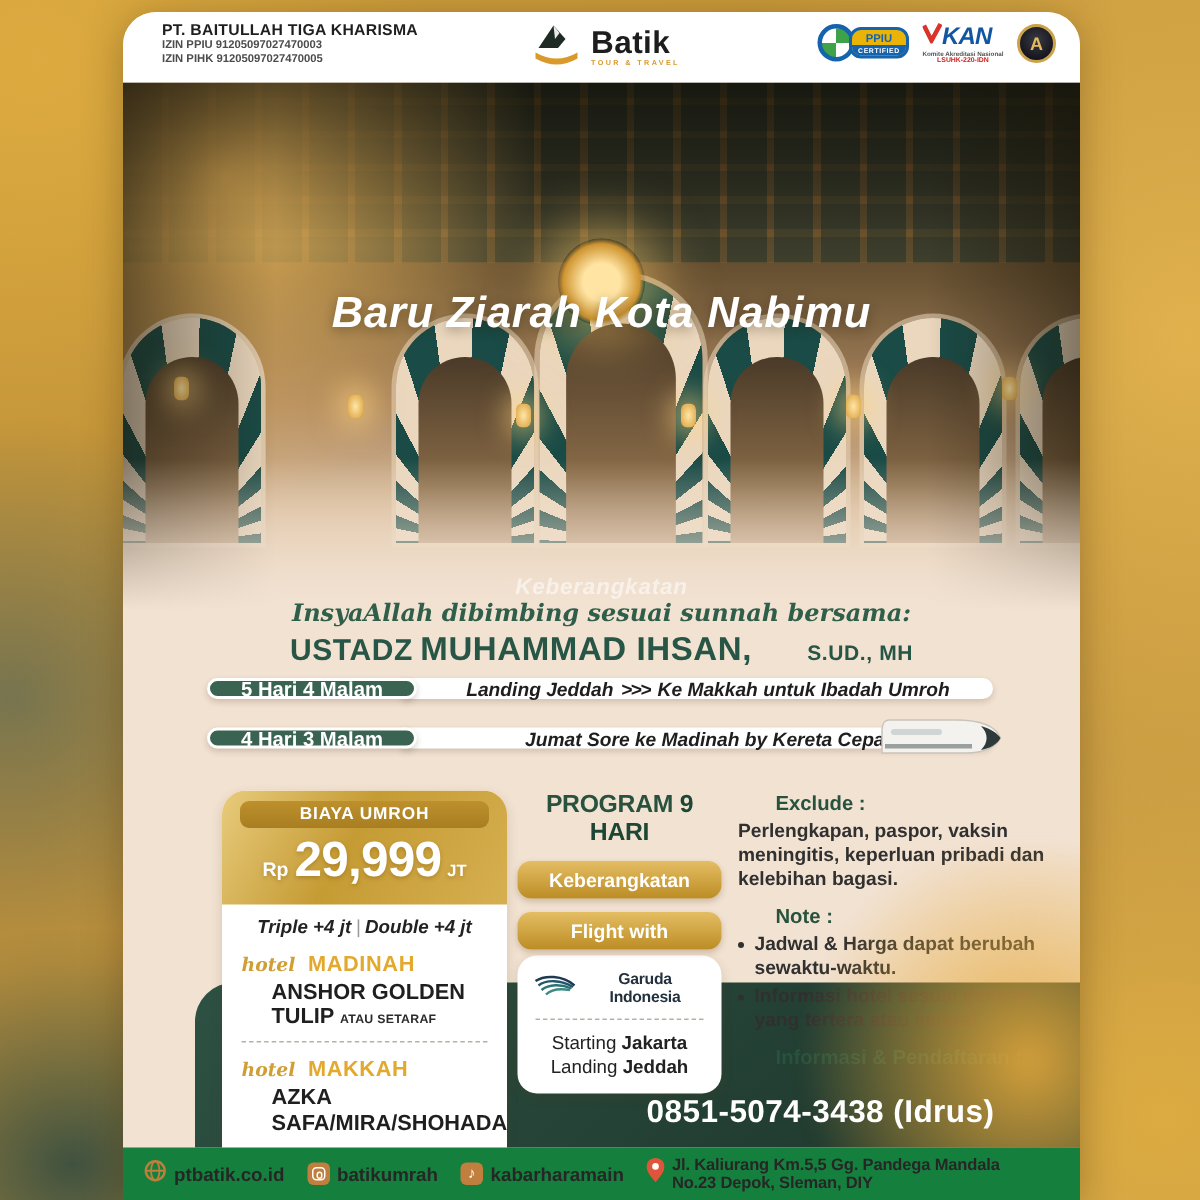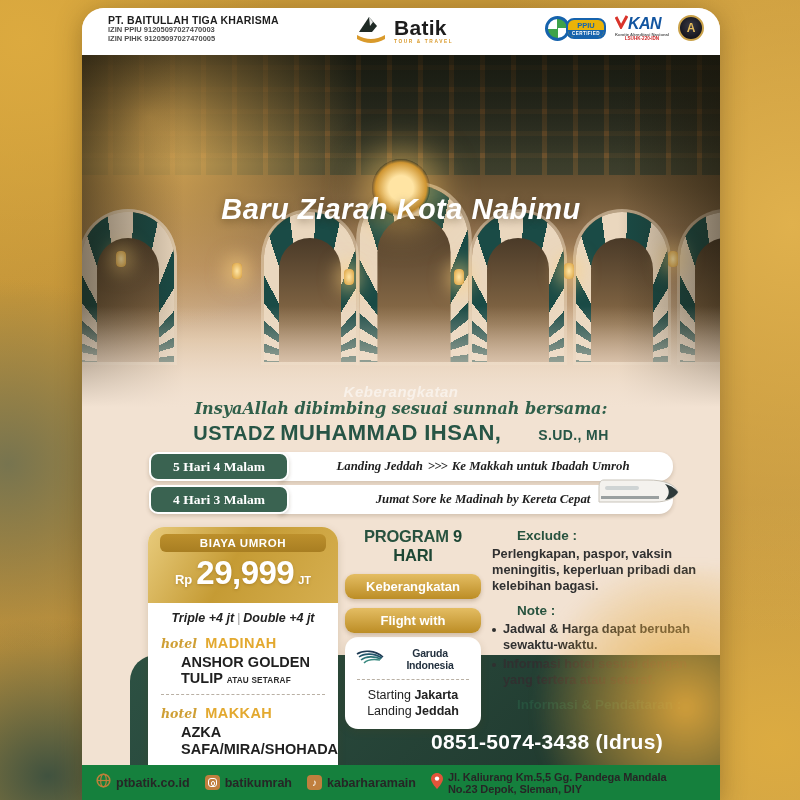--- a/index.html
+++ b/index.html
@@ -87,21 +87,21 @@
 
   
   .intro { position:absolute; top:391px; width:100%; text-align:center;
     font-family:"DejaVu Serif",serif; font-style:italic; font-weight:700; font-size:16px; color:#2f5f4a; }
   .ustadz { position:absolute; top:412px; width:100%; text-align:center; color:#275546; letter-spacing:.4px; }
   .ustadz .u1 { font-size:20px; font-weight:700; }
   .ustadz .u2 { font-size:22px; font-weight:900; }
   .ustadz .u3 { font-size:14px; font-weight:800;margin-left:32px; }
 
   
-  .row-pill { position:absolute; left:67px; width:524px; height:29px; display:flex; z-index:3;font-family:Liberation Serif, serif; }
+  .row-pill { position:absolute; left:56px; width:524px; height:14px; display:flex; z-index:3; }
   .row1 { top:444px; } .row2 { top:477px; }
   .pill-green { flex:0 0 140px; background:#3a6351; border:2px solid #fff; border-radius:9px;
     color:#fff; font-size:13.5px; font-weight:800; display:flex; align-items:center; justify-content:center;
     z-index:2; box-shadow:0 2px 4px rgba(60,40,10,.2); }
   .pill-white { flex:1; margin-left:-10px; background:#fff; border-radius:0 14px 14px 0;
     display:flex; align-items:center; justify-content:center; gap:5px; position:relative;
     font-size:12.8px; font-weight:800; font-style:italic; color:#1e1e1e;
     box-shadow:0 2px 4px rgba(60,40,10,.18); padding-left:14px; }
   .arrow3 { font-weight:900; letter-spacing:-1px; }
   .train { position:absolute; right:-6px; top:-9px; }

